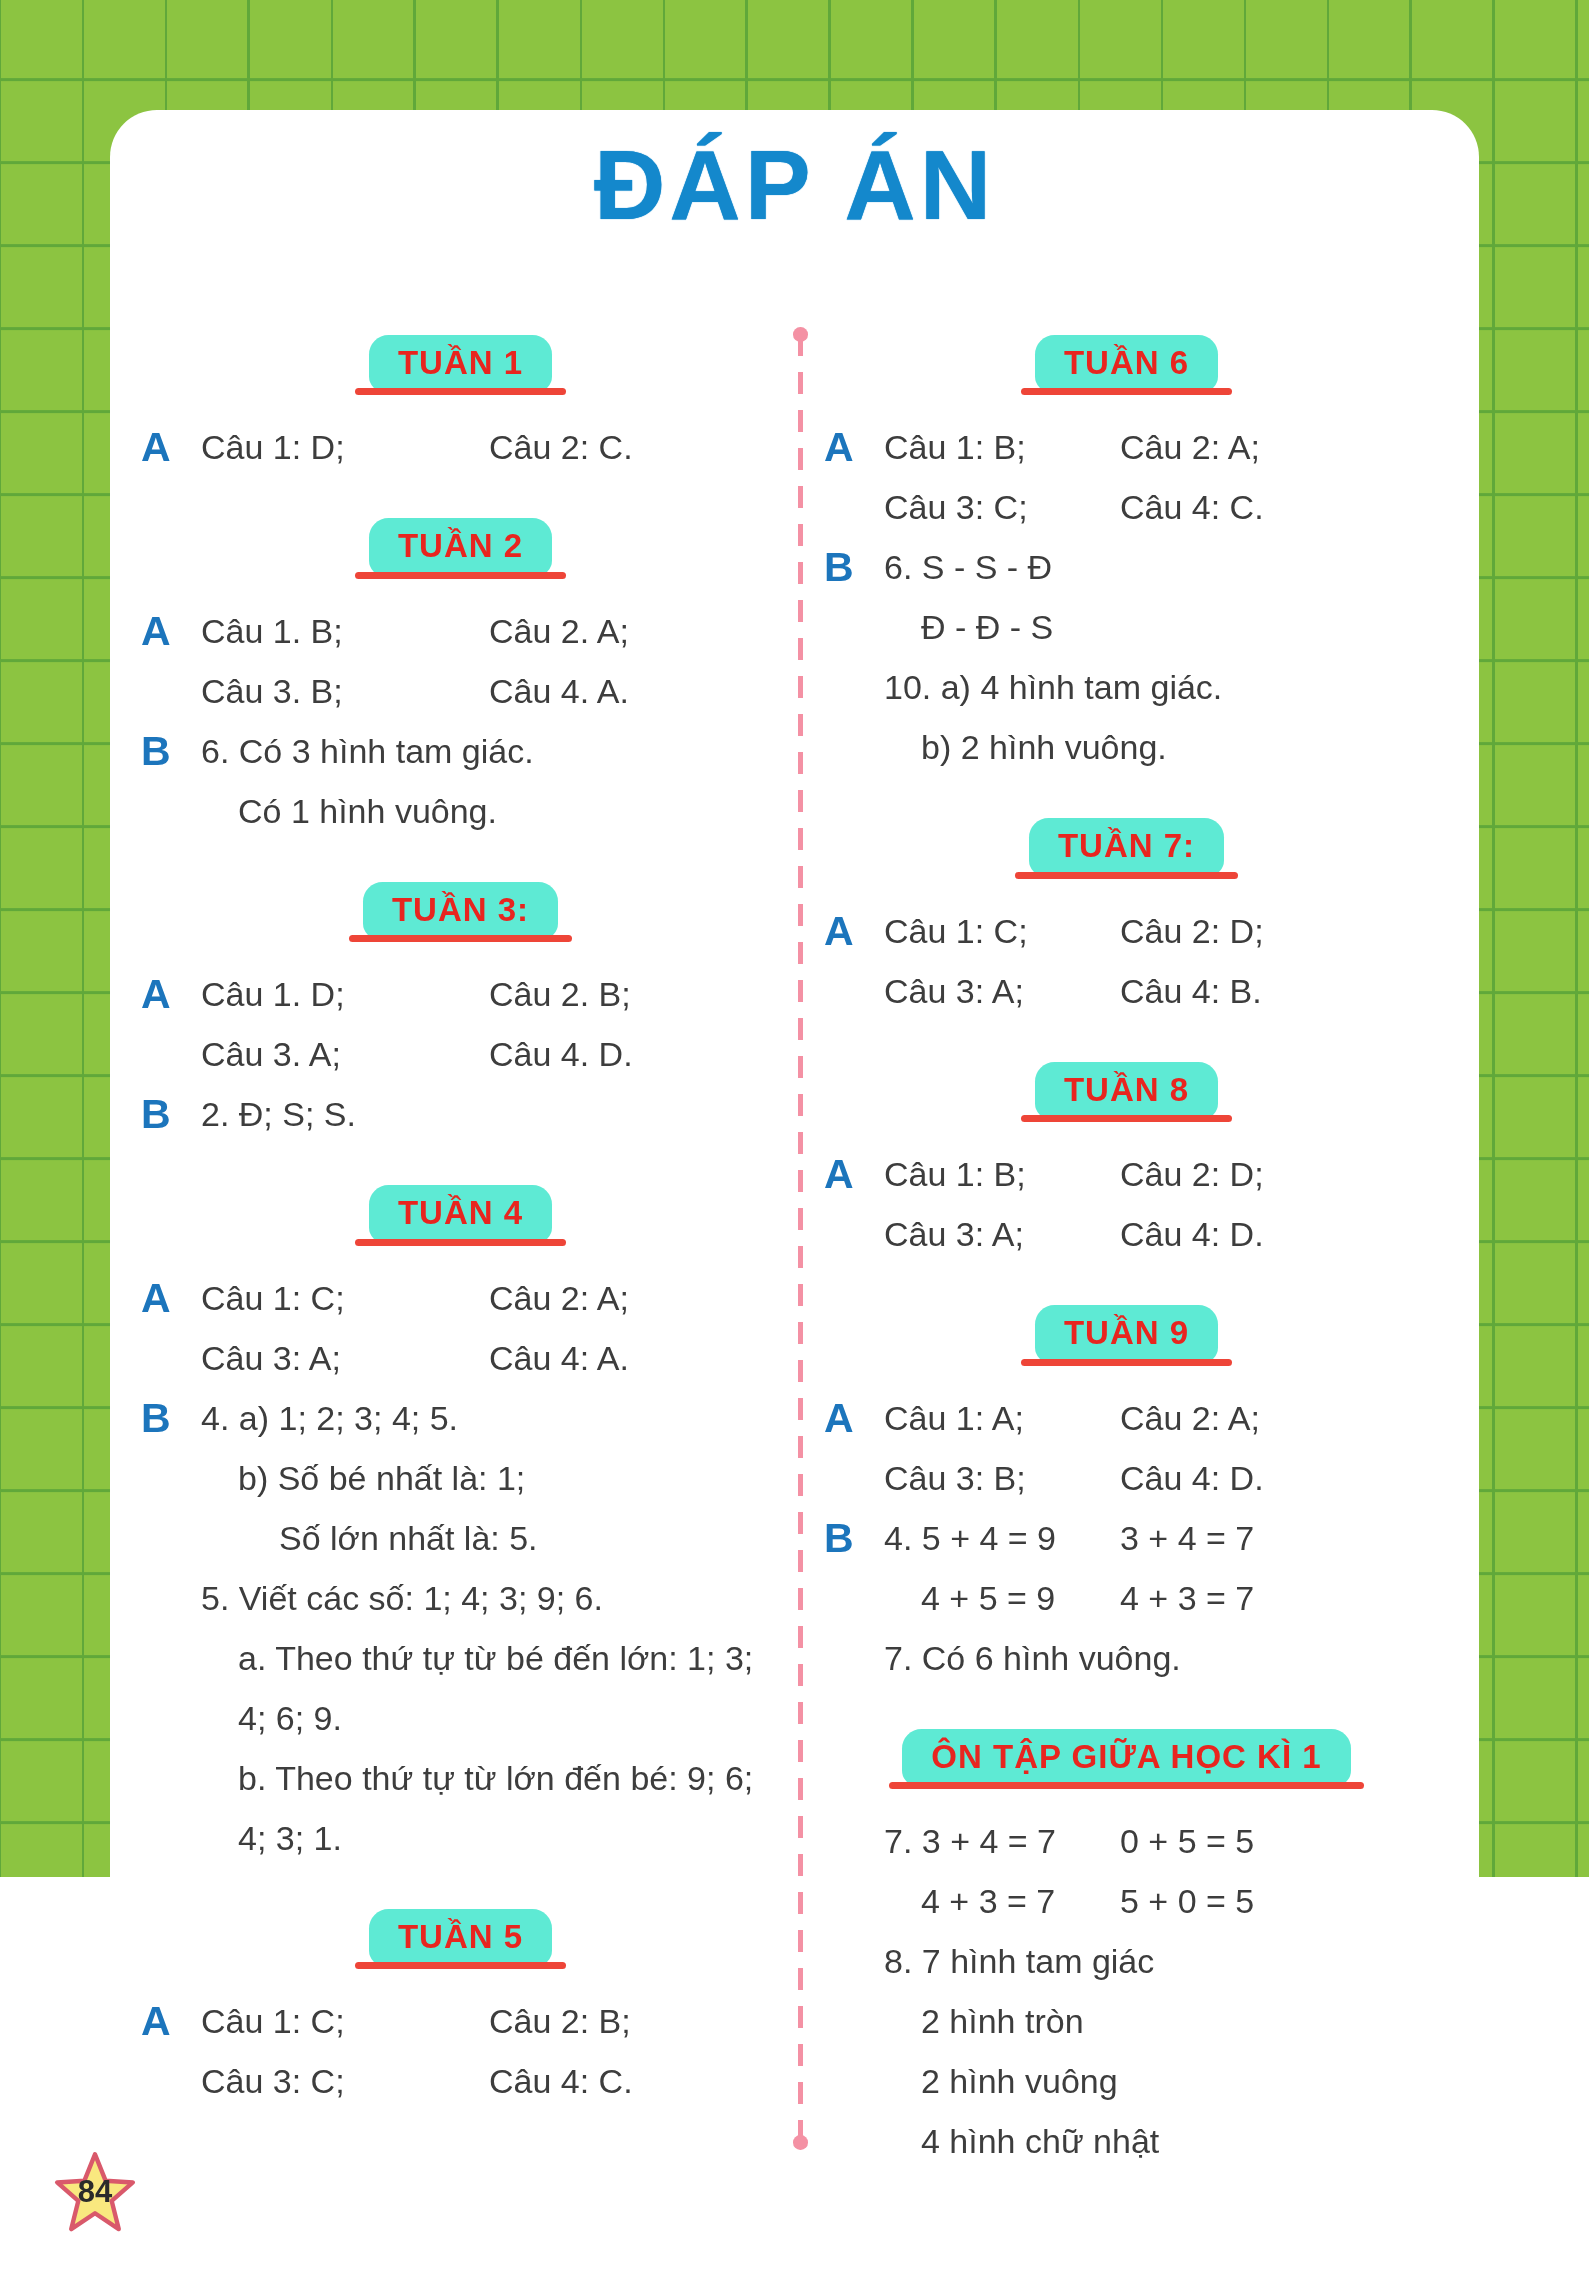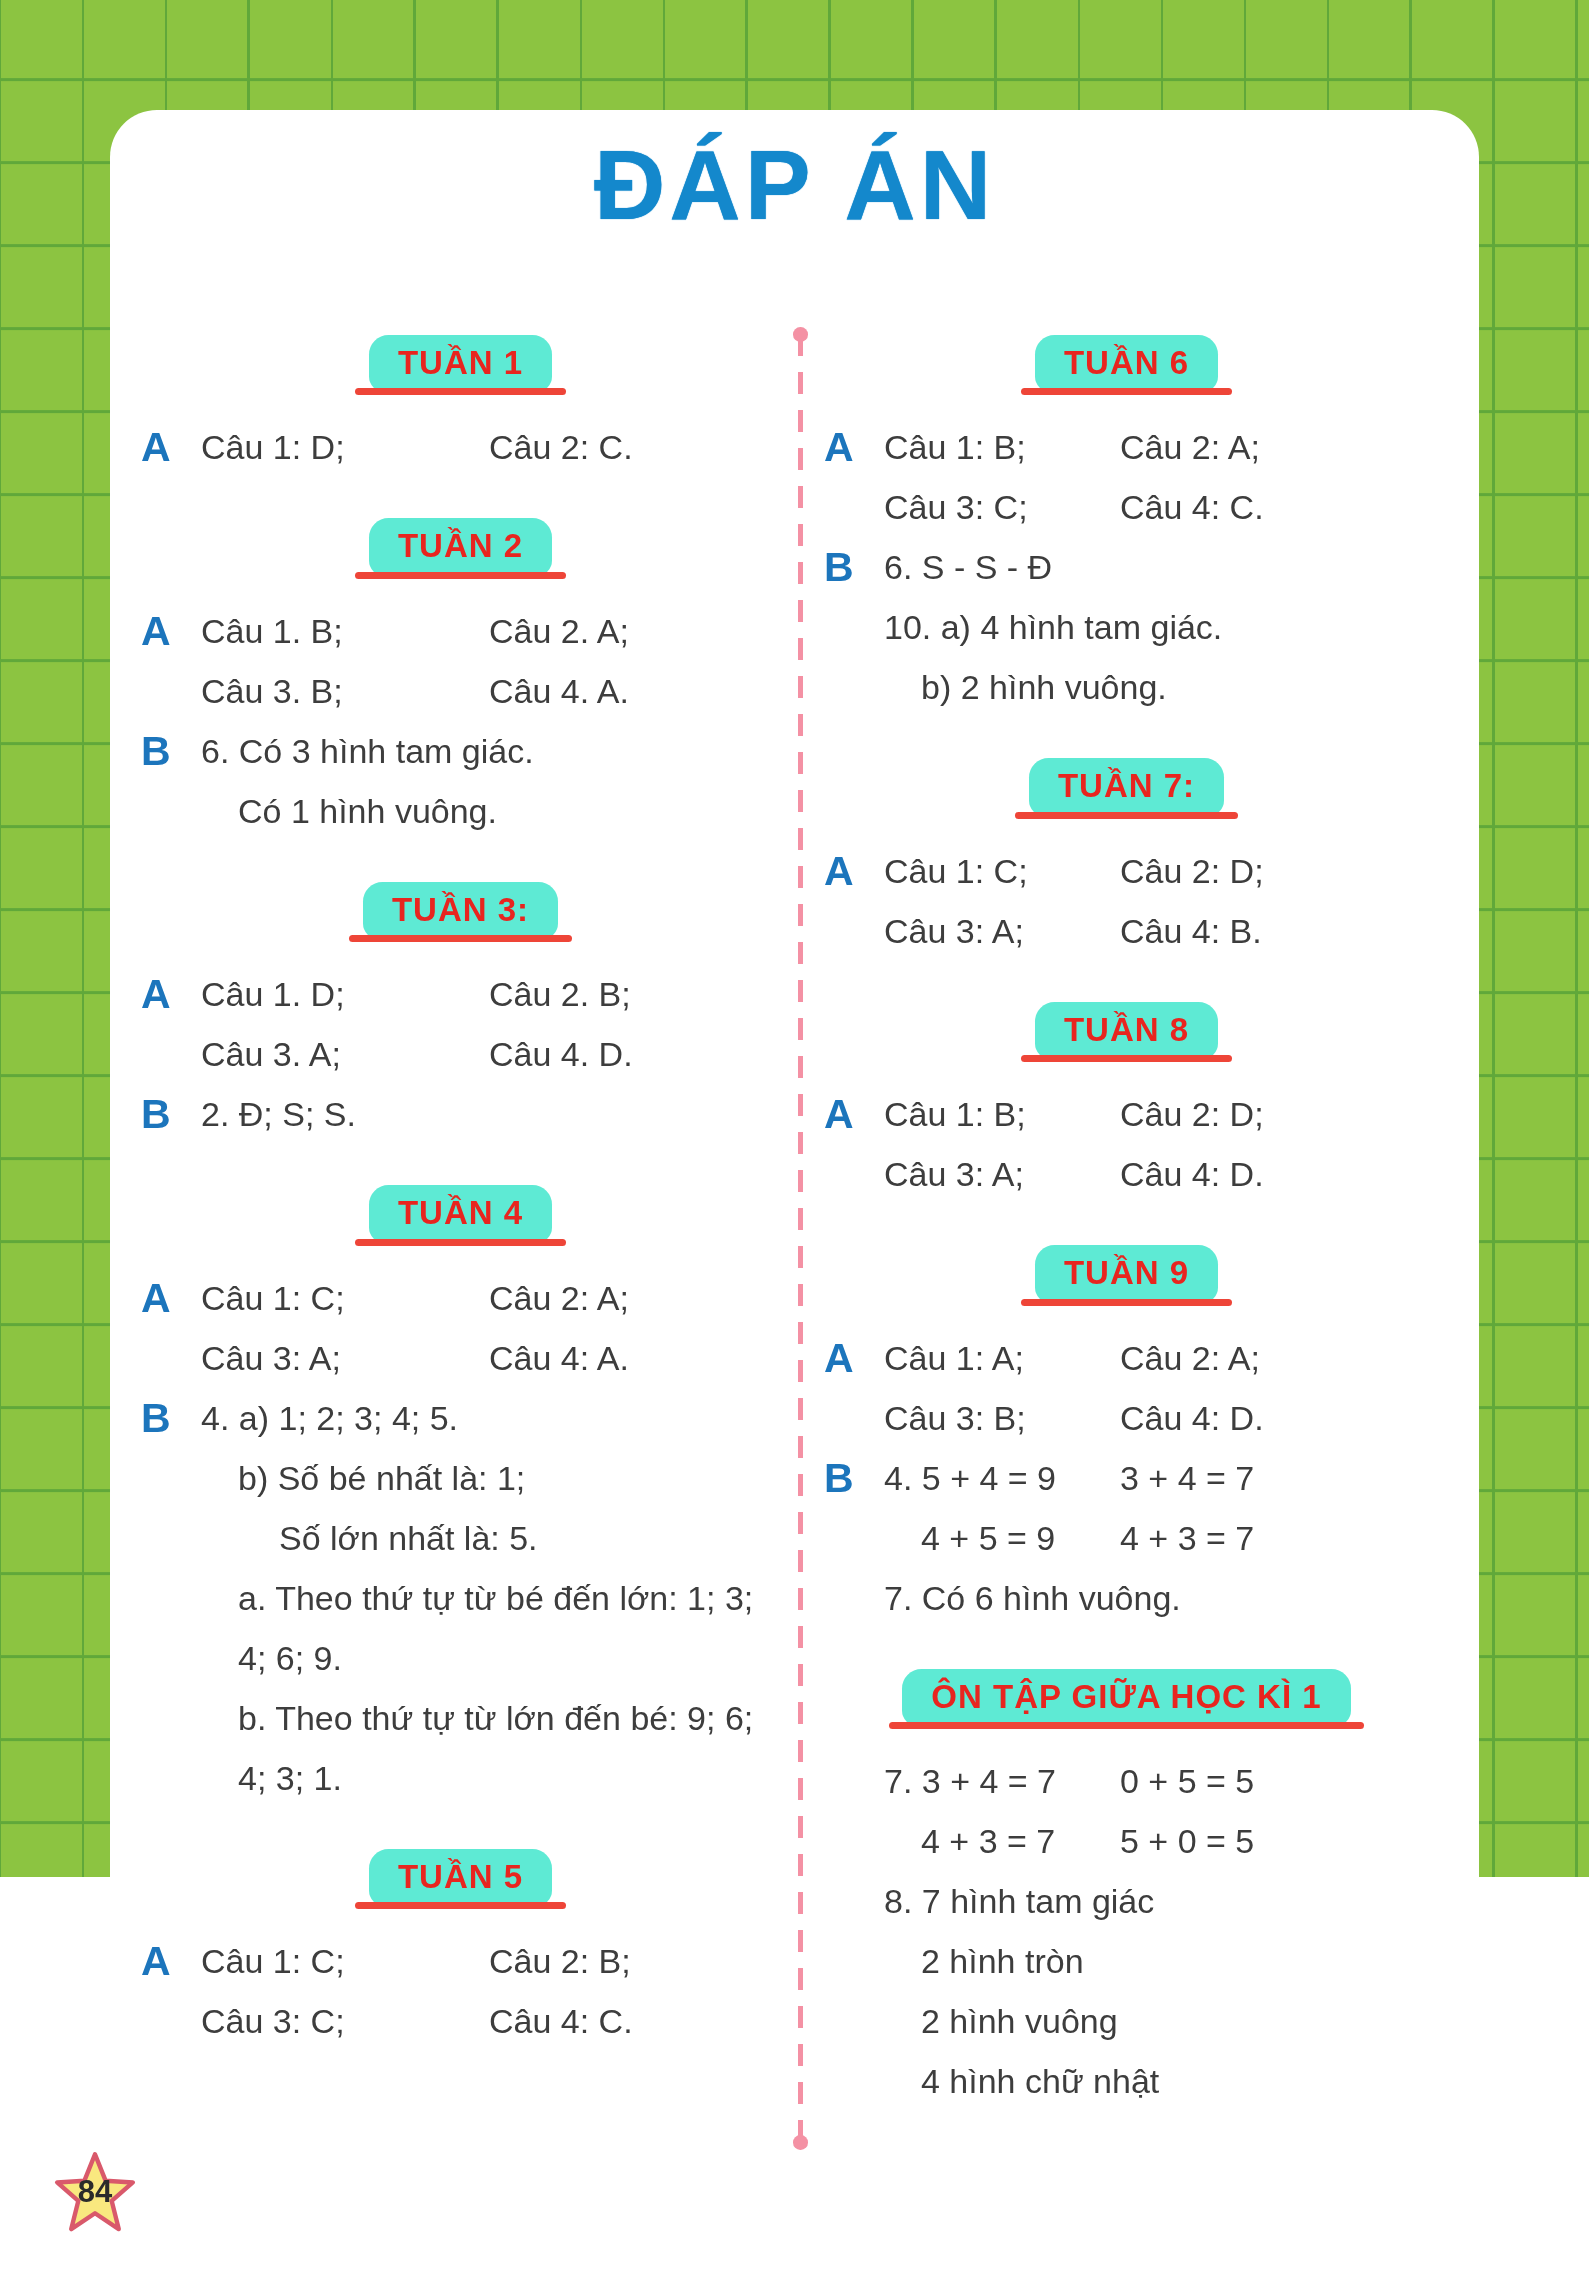--- a/index.html
+++ b/index.html
@@ -245,20 +245,21 @@
               <span class="c2">Câu 4: A.</span>
             </div>
           </div>
         </div>
         <div class="block">
           <span class="marker">B</span>
           <div class="rows">
             <div class="line">4. a) 1; 2; 3; 4; 5.</div>
             <div class="line i1">b) Số bé nhất là: 1;</div>
             <div class="line i2">Số lớn nhất là: 5.</div>
+            <div class="line">5. Viết các số: 1; 4; 3; 9; 6.</div>
             <div class="line i1">a. Theo thứ tự từ bé đến lớn: 1; 3;</div>
             <div class="line i1">4; 6; 9.</div>
             <div class="line i1">b. Theo thứ tự từ lớn đến bé: 9; 6;</div>
             <div class="line i1">4; 3; 1.</div>
           </div>
         </div>
       </section>
 
       <section class="sec">
         <div class="badge-row">
@@ -297,20 +298,21 @@
             <div class="row2">
               <span class="c1">Câu 3: C;</span>
               <span class="c2">Câu 4: C.</span>
             </div>
           </div>
         </div>
         <div class="block">
           <span class="marker">B</span>
           <div class="rows">
             <div class="line">6. S - S - Đ</div>
+            <div class="line i1">Đ - Đ - S</div>
             <div class="line">10. a) 4 hình tam giác.</div>
             <div class="line i1">b) 2 hình vuông.</div>
           </div>
         </div>
       </section>
 
       <section class="sec">
         <div class="badge-row">
           <span class="badge"><span class="badge-text">TUẦN 7:</span></span>
         </div>

